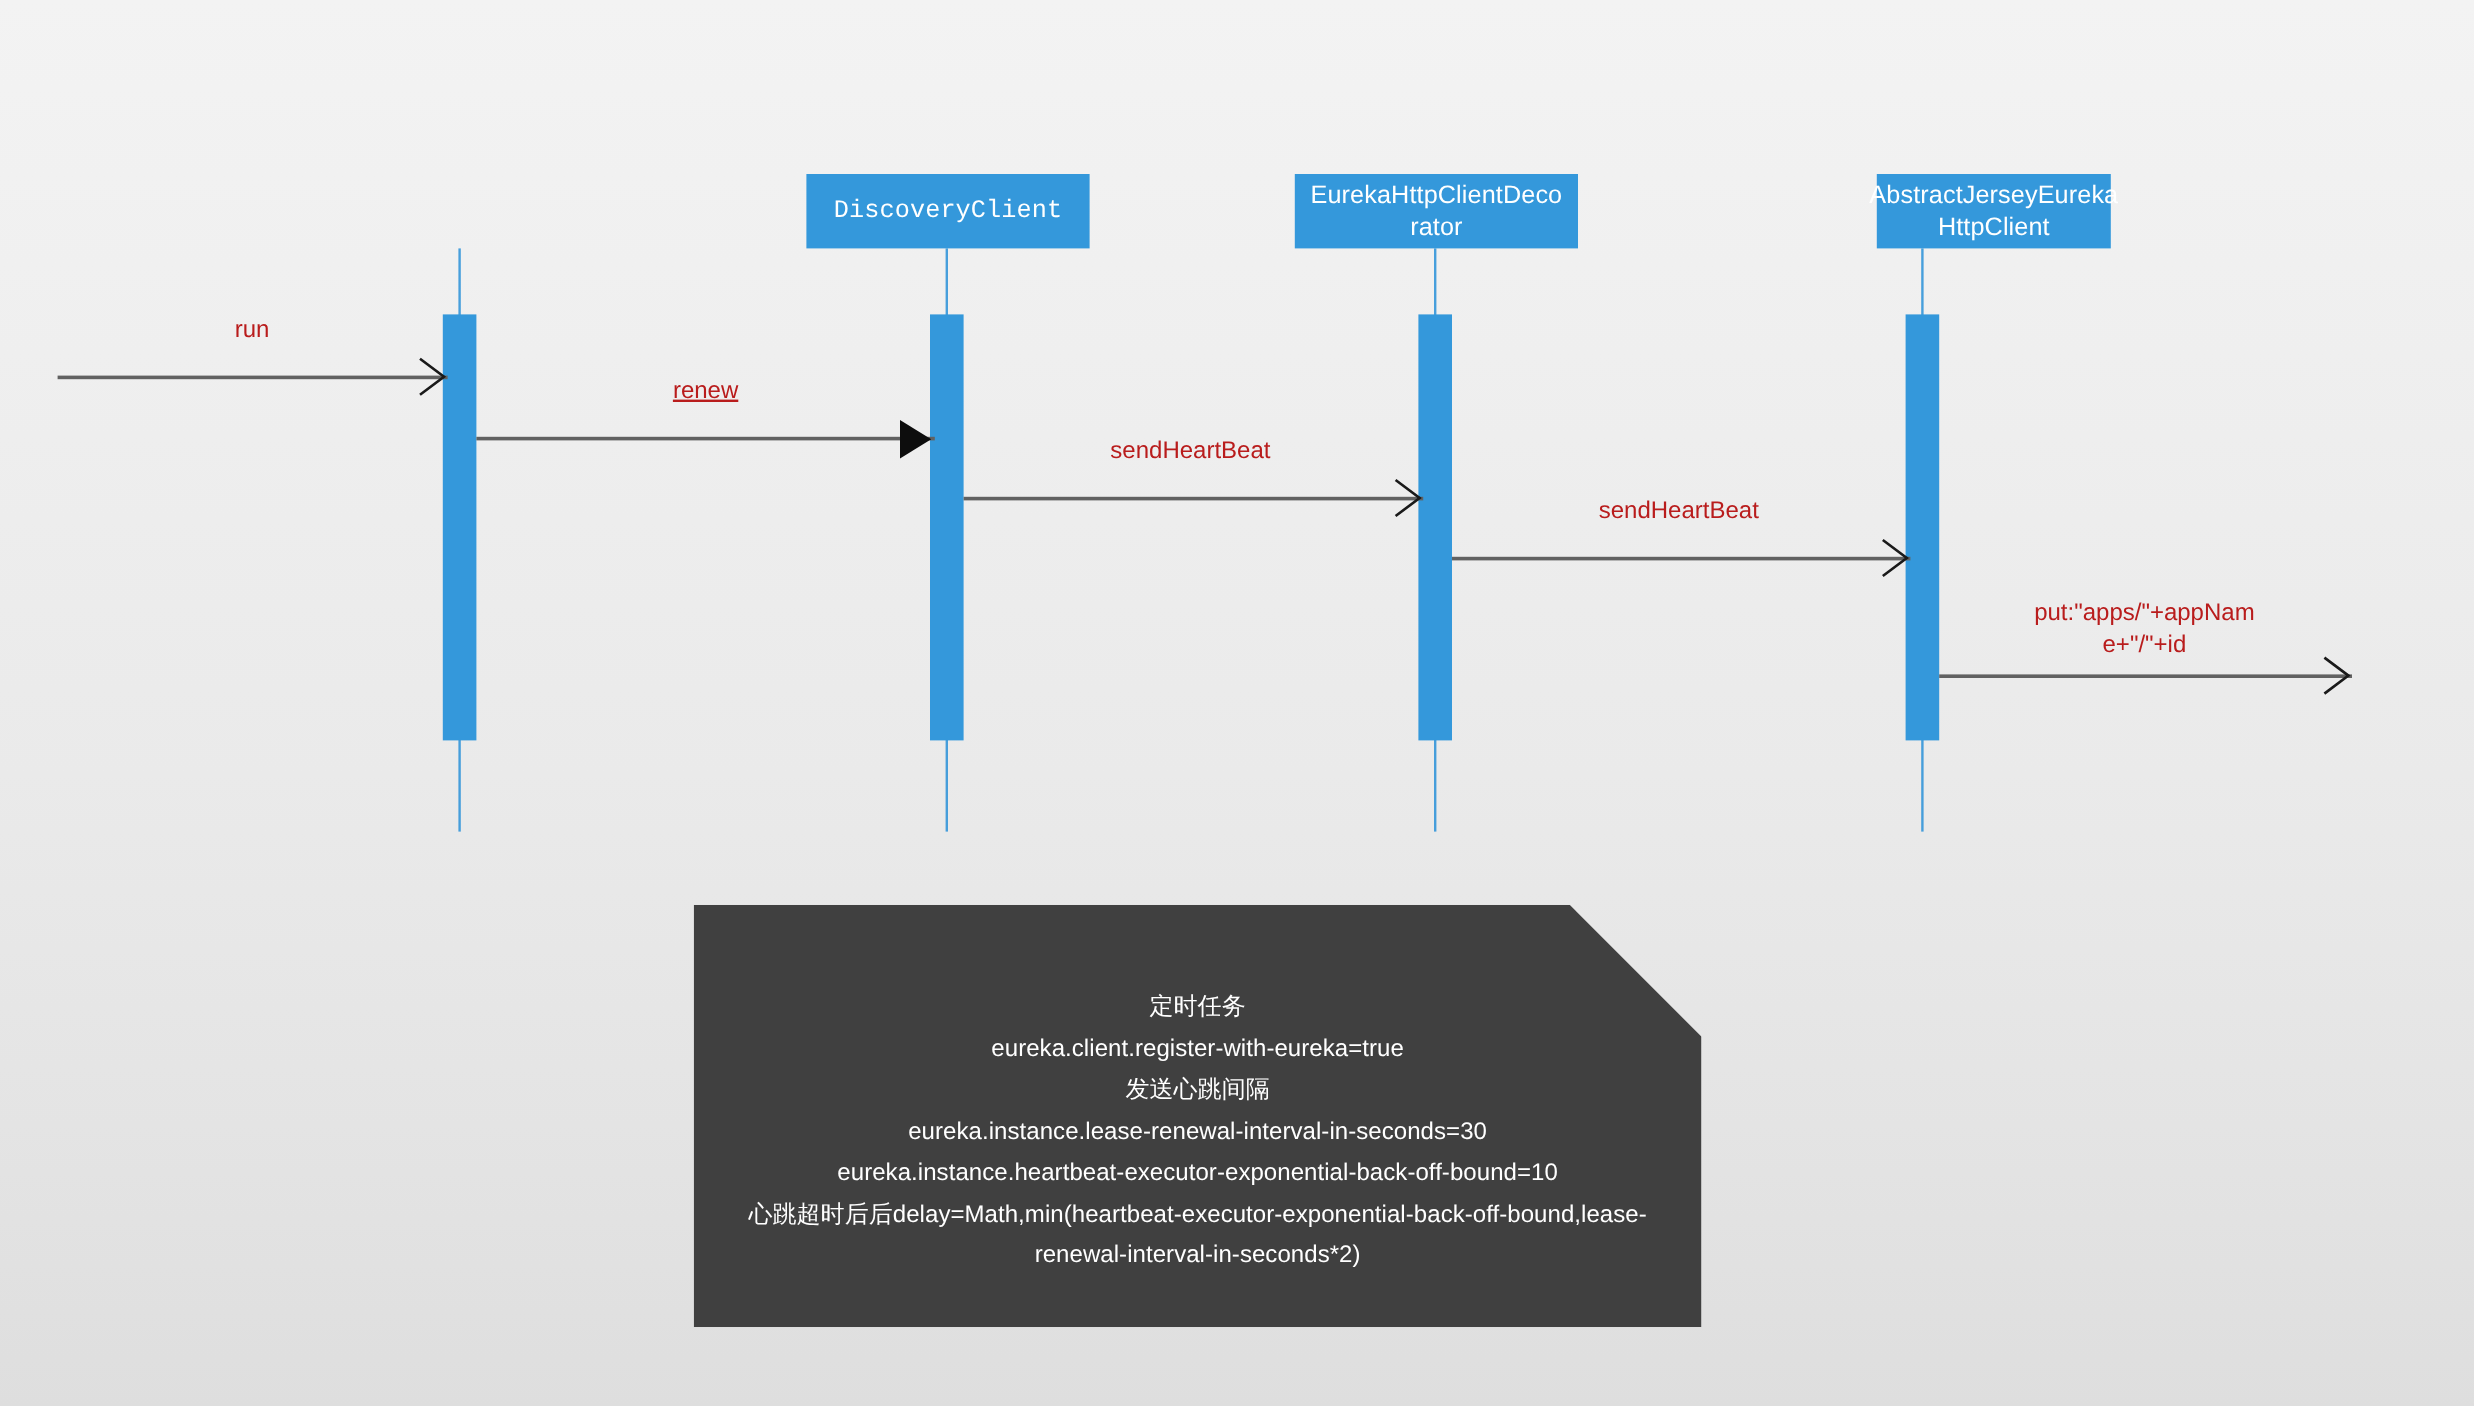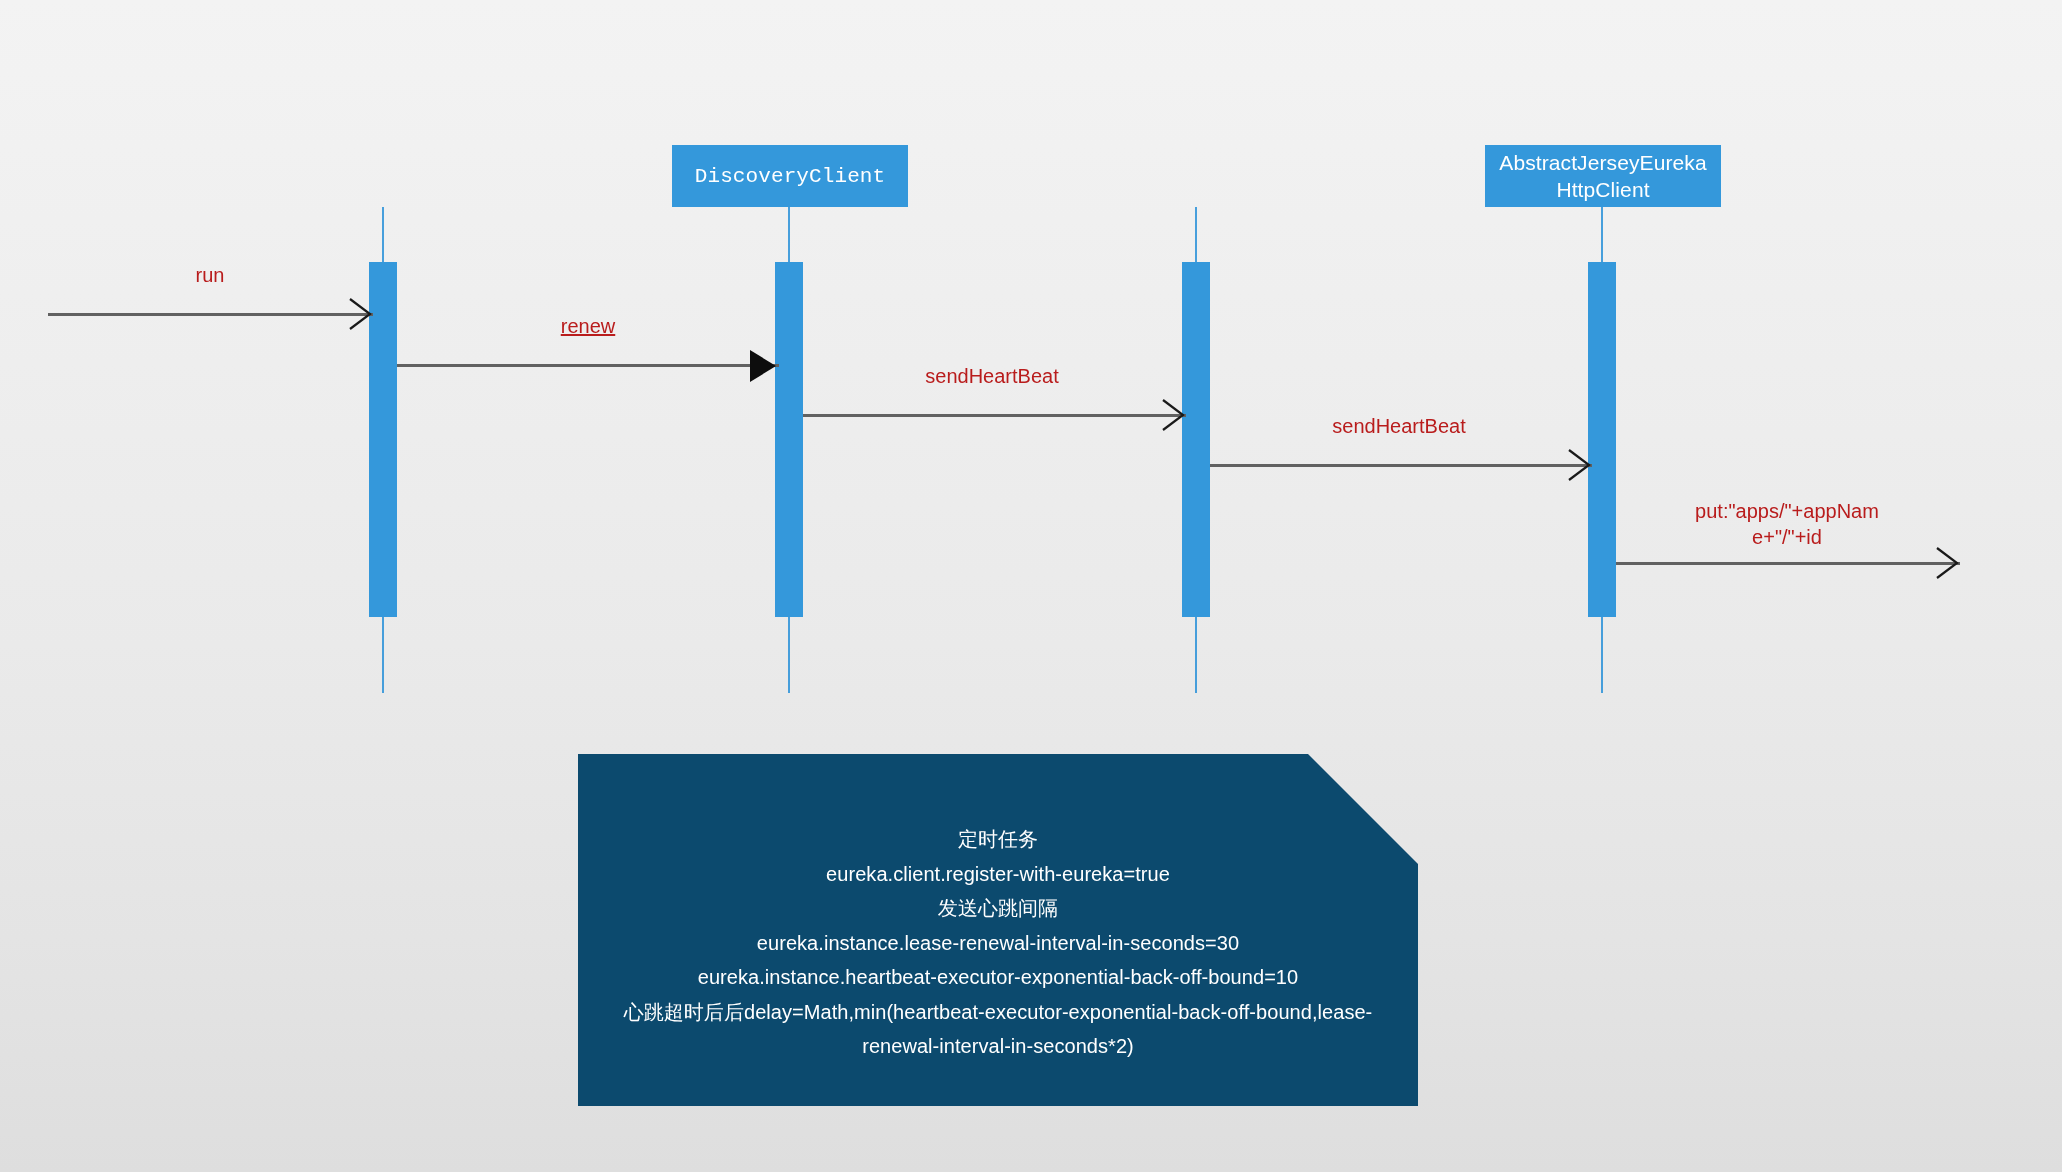--- a/index.html
+++ b/index.html
@@ -69,21 +69,21 @@
     position: absolute;
     width: 26px;
     height: 34px;
     overflow: visible;
   }
   .arrowhead svg { display: block; overflow: visible; }
 
   
   .note {
     position: absolute;
-    background: #0c4a6e;
+    background: #404040;
     color: #ffffff;
     box-sizing: border-box;
     -webkit-clip-path: polygon(0 0, calc(100% - 110px) 0, 100% 110px, 100% 100%, 0 100%);
     clip-path: polygon(0 0, calc(100% - 110px) 0, 100% 110px, 100% 100%, 0 100%);
   }
   .note-text {
     position: absolute;
     left: 34px;
     right: 34px;
     top: 68px;
@@ -105,21 +105,25 @@
   <div class="lifeline" style="left:1601px; top:207px; height:486px;"></div>
 
   <div class="activation" style="left:369px; top:262px; height:355px;"></div>
   <div class="activation" style="left:775px; top:262px; height:355px;"></div>
   <div class="activation" style="left:1182px; top:262px; height:355px;"></div>
   <div class="activation" style="left:1588px; top:262px; height:355px;"></div>
 
   <div class="participant" style="left:672px; top:145px; width:236px; height:62px;font-family:Liberation Mono, monospace;">
     <span>DiscoveryClient</span>
   </div>
-  <div class="participant" style="left:1485px; top:145px; width:236px; height:62px;">
+  <div class="participant" style="left:1079px; top:145px; width:236px; height:62px;">
+    <span style="white-space:pre-line;">EurekaHttpClientDeco
+rator</span>
+  </div>
+  <div class="participant" style="left:1564px; top:145px; width:195px; height:62px;">
     <span style="white-space:pre-line;">AbstractJerseyEureka
 HttpClient</span>
   </div>
 
   <div class="msg-label" style="left:110px; top:262px; width:200px;">run</div>
   <div class="msg-line" style="left:48px; top:313px; width:325px;"></div>
   <div class="arrowhead" style="left:348px; top:297px;">
     <svg width="26" height="34" viewBox="0 0 26 34">
       <polyline points="2,2 22,17 2,32" fill="none" stroke="#1a1a1a" stroke-width="2.2"></polyline>
     </svg>

